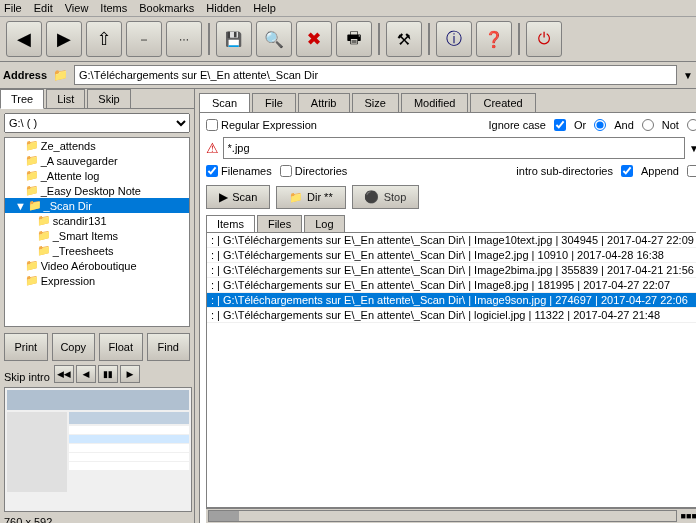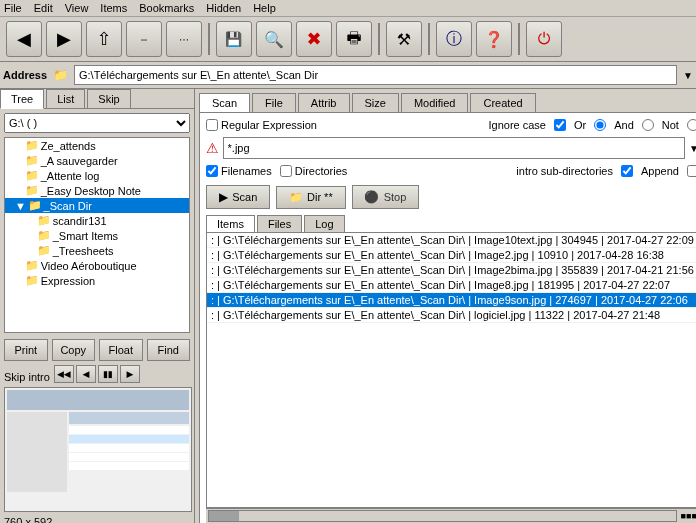--- a/index.html
+++ b/index.html
@@ -39,21 +39,21 @@
     
     .tree-checks { display: flex; gap: 8px; align-items: center; padding: 2px 4px; font-size: 11px; }
     
     
     .tree-content { flex: 1; overflow: auto; background: white; border: 1px solid #808080; margin: 2px 4px; }
     .tree-item { padding: 1px 2px; cursor: pointer; white-space: nowrap; display: flex; align-items: center; gap: 2px; }
     .tree-item.selected { background: #0078d7; color: white; }
     
     
     .bottom-btns { display: flex; gap: 4px; padding: 4px; }
-    .bottom-btn { flex: 1; height: 22px; background: linear-gradient(180deg, #e8e8e0 0%, #c8c4bc 100%); border: 1px solid #808080; font-size: 11px; cursor: pointer; }
+    .bottom-btn { flex: 1; height: 28px; background: linear-gradient(180deg, #e8e8e0 0%, #c8c4bc 100%); border: 1px solid #808080; font-size: 11px; cursor: pointer; }
     .skip-row { display: flex; align-items: flex-end; gap: 4px; padding: 0 4px 2px 4px; }
     .skip-controls { display: flex; gap: 2px; }
     .skip-btn { width: 20px; height: 18px; background: linear-gradient(180deg, #e8e8e0 0%, #c8c4bc 100%); border: 1px solid #808080; font-size: 9px; cursor: pointer; display: flex; align-items: center; justify-content: center; }
     
     
     .preview { width: 188px; height: 125px; background: #000; border: 1px solid #808080; margin: 2px 4px; overflow: hidden; position: relative; }
     .size-label { padding: 2px 4px; font-size: 11px; }
     
     
     .right-panel { flex: 1; background: #d4d0c8; display: flex; flex-direction: column; }

